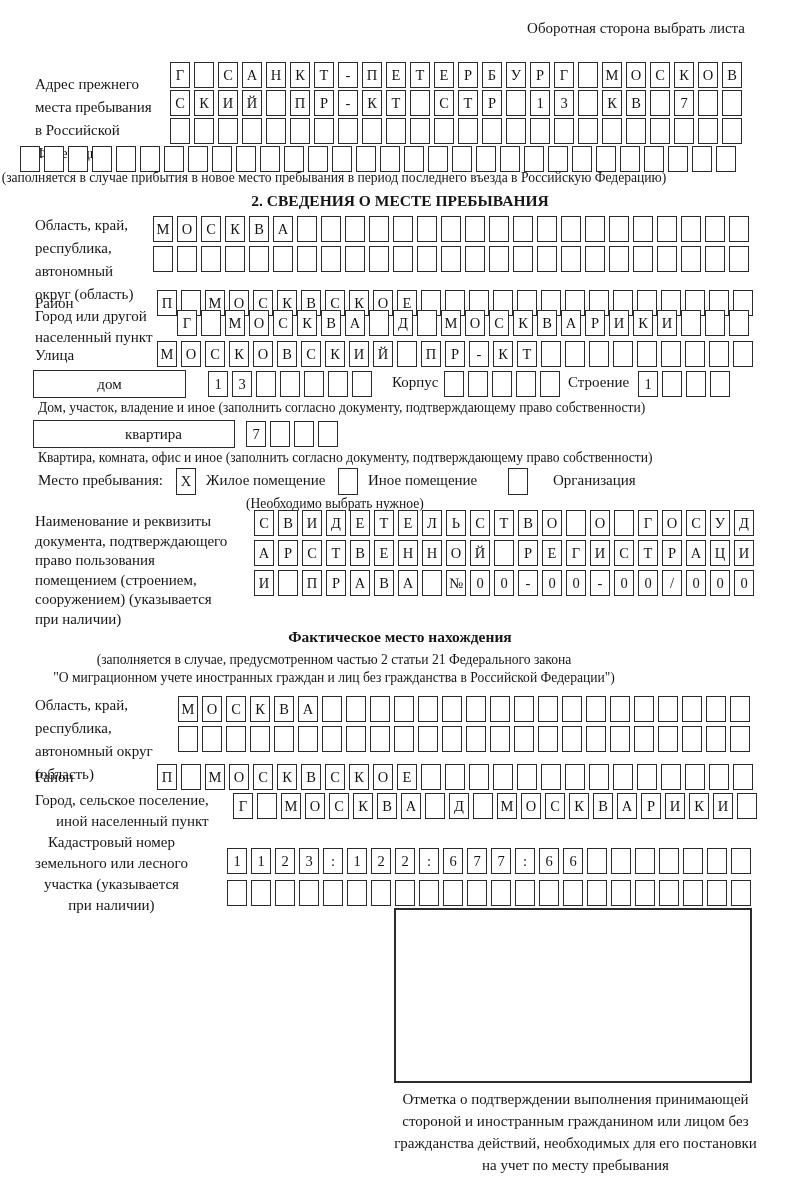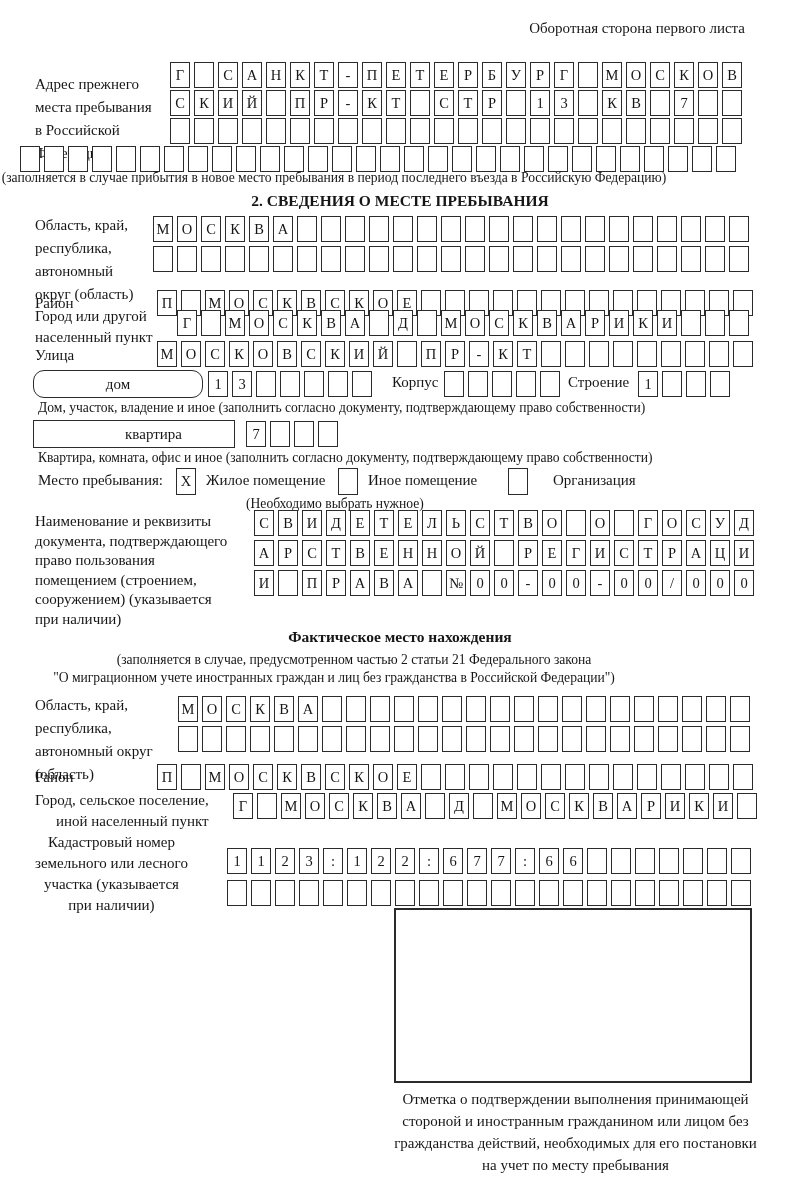--- a/index.html
+++ b/index.html
@@ -27,21 +27,21 @@
   .note { position:absolute; font-size:13.6px; color:#161616; }
   .center { left:0; width:668px; text-align:center; }
   .title { position:absolute; left:0; width:800px; text-align:center; font-weight:bold; font-size:15.5px; }
   .stamp {
     position:absolute; box-sizing:border-box; border:2px solid #2b2b2b; background:#fff;
   }
 </style>
 </head>
 <body>
 
-<div class="abs" style="top:20px; left:400px; width:345px; text-align:right;">Оборотная сторона первого листа</div>
+<div class="abs" style="top:20px; left:400px; width:345px; text-align:right;">Оборотная сторона выбрать листа</div>
 
 <div class="lbl" style="left:35px; top:73px;">Адрес прежнего<br>места пребывания<br>в Российской<br>Федерации</div>
 <div class="row" style="left:170px; top:62px;">
     <div class="box">Г</div>
     <div class="box"></div>
     <div class="box">С</div>
     <div class="box">А</div>
     <div class="box">Н</div>
     <div class="box">К</div>
     <div class="box">Т</div>
@@ -286,21 +286,21 @@
     <div class="box"></div>
     <div class="box"></div>
     <div class="box"></div>
     <div class="box"></div>
     <div class="box"></div>
     <div class="box"></div>
     <div class="box"></div>
     <div class="box"></div>
   </div>
 
-<div class="bigbox" style="left:33px; top:370px; width:170px;border-radius:11px;">дом</div>
+<div class="bigbox" style="left:33px; top:370px; width:153px;">дом</div>
 <div class="row" style="left:208px; top:371px;">
     <div class="box">1</div>
     <div class="box">3</div>
     <div class="box"></div>
     <div class="box"></div>
     <div class="box"></div>
     <div class="box"></div>
     <div class="box"></div>
   </div>
 <div class="abs" style="left:392px; top:374px;">Корпус</div>
@@ -403,21 +403,21 @@
     <div class="box">-</div>
     <div class="box">0</div>
     <div class="box">0</div>
     <div class="box">/</div>
     <div class="box">0</div>
     <div class="box">0</div>
     <div class="box">0</div>
   </div>
 
 <div class="title" style="top:628px;">Фактическое место нахождения</div>
-<div class="note center" style="top:652px;padding-left:20px;">(заполняется в случае, предусмотренном частью 2 статьи 21 Федерального закона</div>
+<div class="note center" style="top:652px;">(заполняется в случае, предусмотренном частью 2 статьи 21 Федерального закона</div>
 <div class="note center" style="top:670px;">"О миграционном учете иностранных граждан и лиц без гражданства в Российской Федерации")</div>
 
 <div class="lbl" style="left:35px; top:694px;">Область, край,<br>республика,<br>автономный округ<br>(область)</div>
 <div class="row" style="left:178px; top:696px;">
     <div class="box">М</div>
     <div class="box">О</div>
     <div class="box">С</div>
     <div class="box">К</div>
     <div class="box">В</div>
     <div class="box">А</div>

